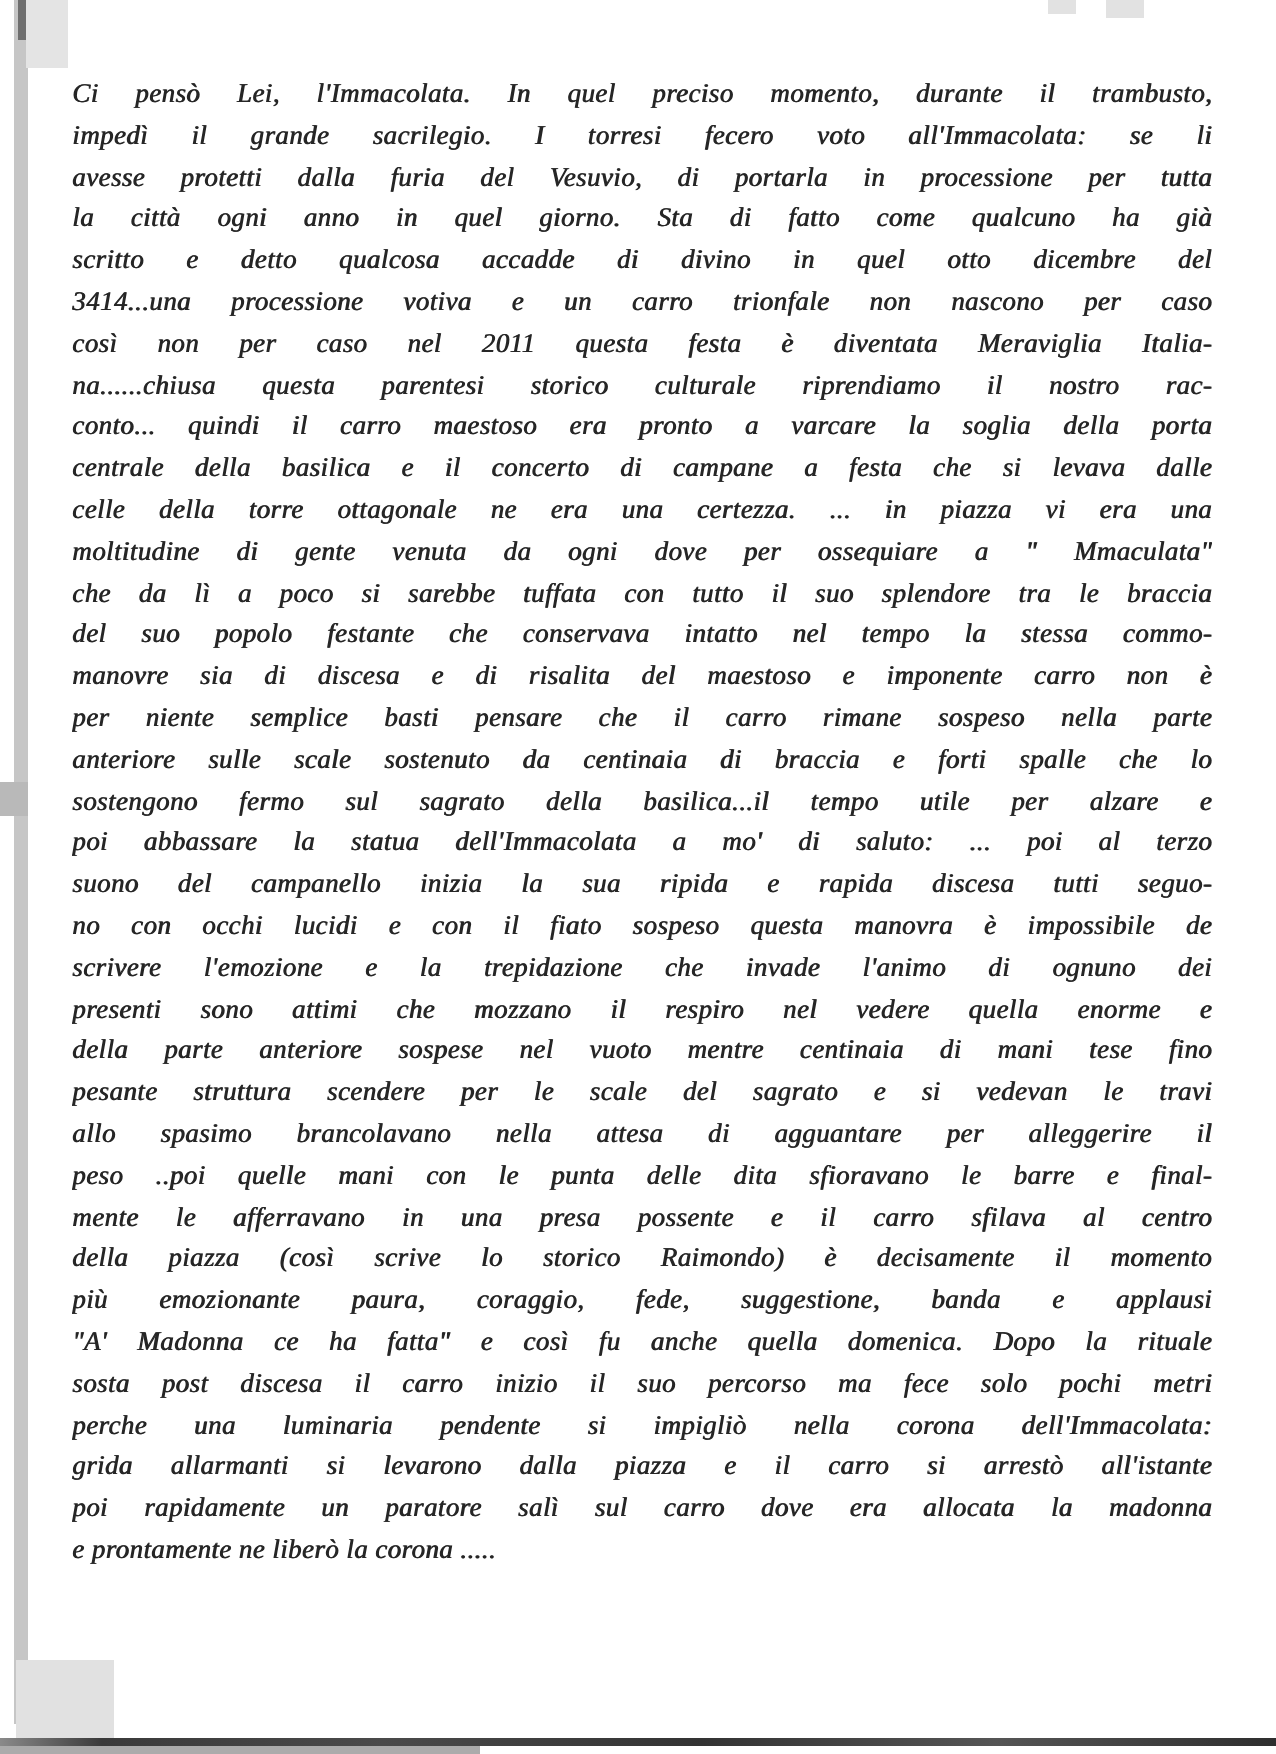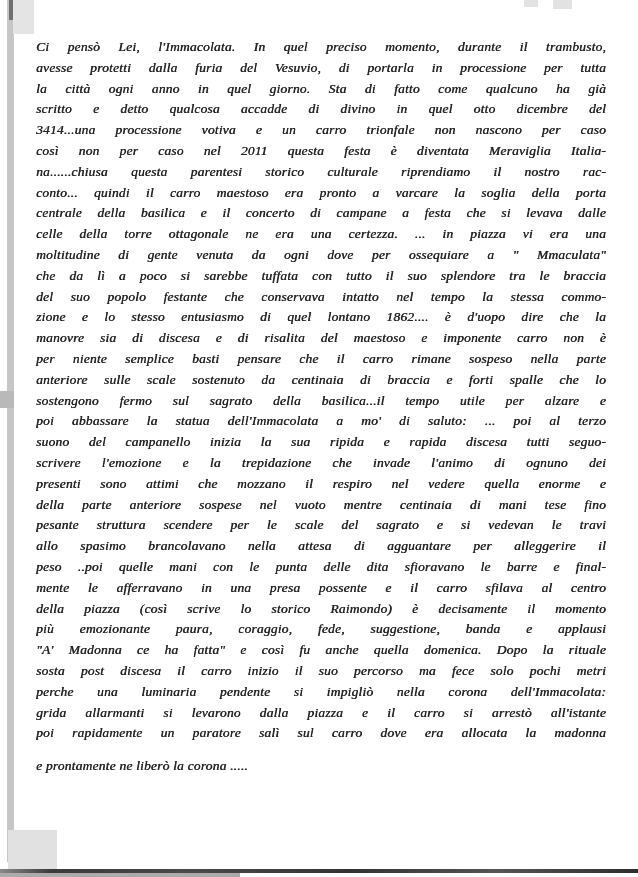--- a/index.html
+++ b/index.html
@@ -43,59 +43,59 @@
   .textblock .line {
     height: 20.8px;
     line-height: 20.8px;
     white-space: nowrap;
     overflow: hidden;
     text-align: justify;
     text-align-last: justify;
   }
   .textblock .line.last-line {
     text-align-last: left;
-    margin-top: 12px;
   }
 </style>
 </head>
 <body>
 
 <div class="page">
 
   <div class="artifact left-strip"></div>
   <div class="artifact left-strip-dark"></div>
   <div class="artifact topleft-patch"></div>
   <div class="artifact left-tab"></div>
   <div class="artifact topright-patch-1"></div>
   <div class="artifact topright-patch-2"></div>
   <div class="artifact bottomleft-blob"></div>
   <div class="artifact bottom-line"></div>
   <div class="artifact bottom-line-haze"></div>
 
   <div class="textblock">
       <div class="line">Ci pensò Lei, l'Immacolata. In quel preciso momento, durante il trambusto,</div>
+      <div class="line">impedì  il  grande  sacrilegio.  I  torresi  fecero  voto  all'Immacolata:  se  li</div>
       <div class="line">avesse protetti dalla furia del Vesuvio, di portarla in processione per tutta</div>
       <div class="line">la  città  ogni  anno  in  quel  giorno.  Sta  di  fatto  come  qualcuno  ha  già</div>
       <div class="line">scritto  e  detto  qualcosa  accadde  di  divino  in  quel  otto  dicembre  del</div>
       <div class="line">3414...una processione votiva e un carro trionfale non nascono per caso</div>
       <div class="line">così non per caso   nel 2011 questa festa è diventata Meraviglia Italia-</div>
       <div class="line">na......chiusa questa parentesi storico  culturale riprendiamo il nostro rac-</div>
       <div class="line">conto... quindi il carro maestoso era pronto a varcare la soglia della porta</div>
       <div class="line">centrale della basilica e il concerto di campane a festa che si levava dalle</div>
       <div class="line">celle della   torre ottagonale ne era una certezza. ... in piazza vi era una</div>
       <div class="line">moltitudine di gente venuta da ogni dove per ossequiare a  " Mmaculata"</div>
       <div class="line">che da lì a  poco si sarebbe tuffata con tutto il suo splendore tra le braccia</div>
       <div class="line">del suo  popolo festante che conservava intatto nel tempo  la stessa  commo-</div>
-      <div class="line">zione e lo stesso entusiasmo di quel lontano 1862....  è d'uopo dire che la</div>
       <div class="line">manovre sia di discesa e di risalita  del maestoso e imponente carro non è</div>
       <div class="line">per niente semplice basti pensare che   il carro rimane sospeso nella parte</div>
       <div class="line">anteriore sulle scale  sostenuto da centinaia di braccia e forti spalle che lo</div>
       <div class="line">sostengono fermo  sul sagrato della basilica...il  tempo utile per alzare  e</div>
       <div class="line">poi abbassare la statua dell'Immacolata  a mo' di saluto: ... poi al terzo</div>
       <div class="line">suono del campanello inizia la sua  ripida e rapida discesa    tutti seguo-</div>
+      <div class="line">no con occhi lucidi  e con il fiato sospeso questa manovra è impossibile de</div>
       <div class="line">scrivere l'emozione e la trepidazione che invade l'animo di ognuno dei</div>
       <div class="line">presenti   sono attimi che mozzano il respiro nel vedere quella enorme e</div>
       <div class="line">della parte anteriore sospese nel vuoto mentre centinaia di mani tese fino</div>
       <div class="line">pesante  struttura scendere per le scale del sagrato  e si vedevan le travi</div>
       <div class="line">allo spasimo brancolavano  nella attesa di agguantare per alleggerire il</div>
       <div class="line">peso  ..poi quelle mani con le punta delle dita sfioravano le barre e  final-</div>
       <div class="line">mente le afferravano in una presa possente e il carro sfilava al centro</div>
       <div class="line">della piazza (così scrive lo storico Raimondo) è decisamente il momento</div>
       <div class="line">più emozionante   paura, coraggio, fede, suggestione, banda e applausi</div>
       <div class="line">"A' Madonna ce ha fatta" e così fu anche quella domenica. Dopo la rituale</div>

